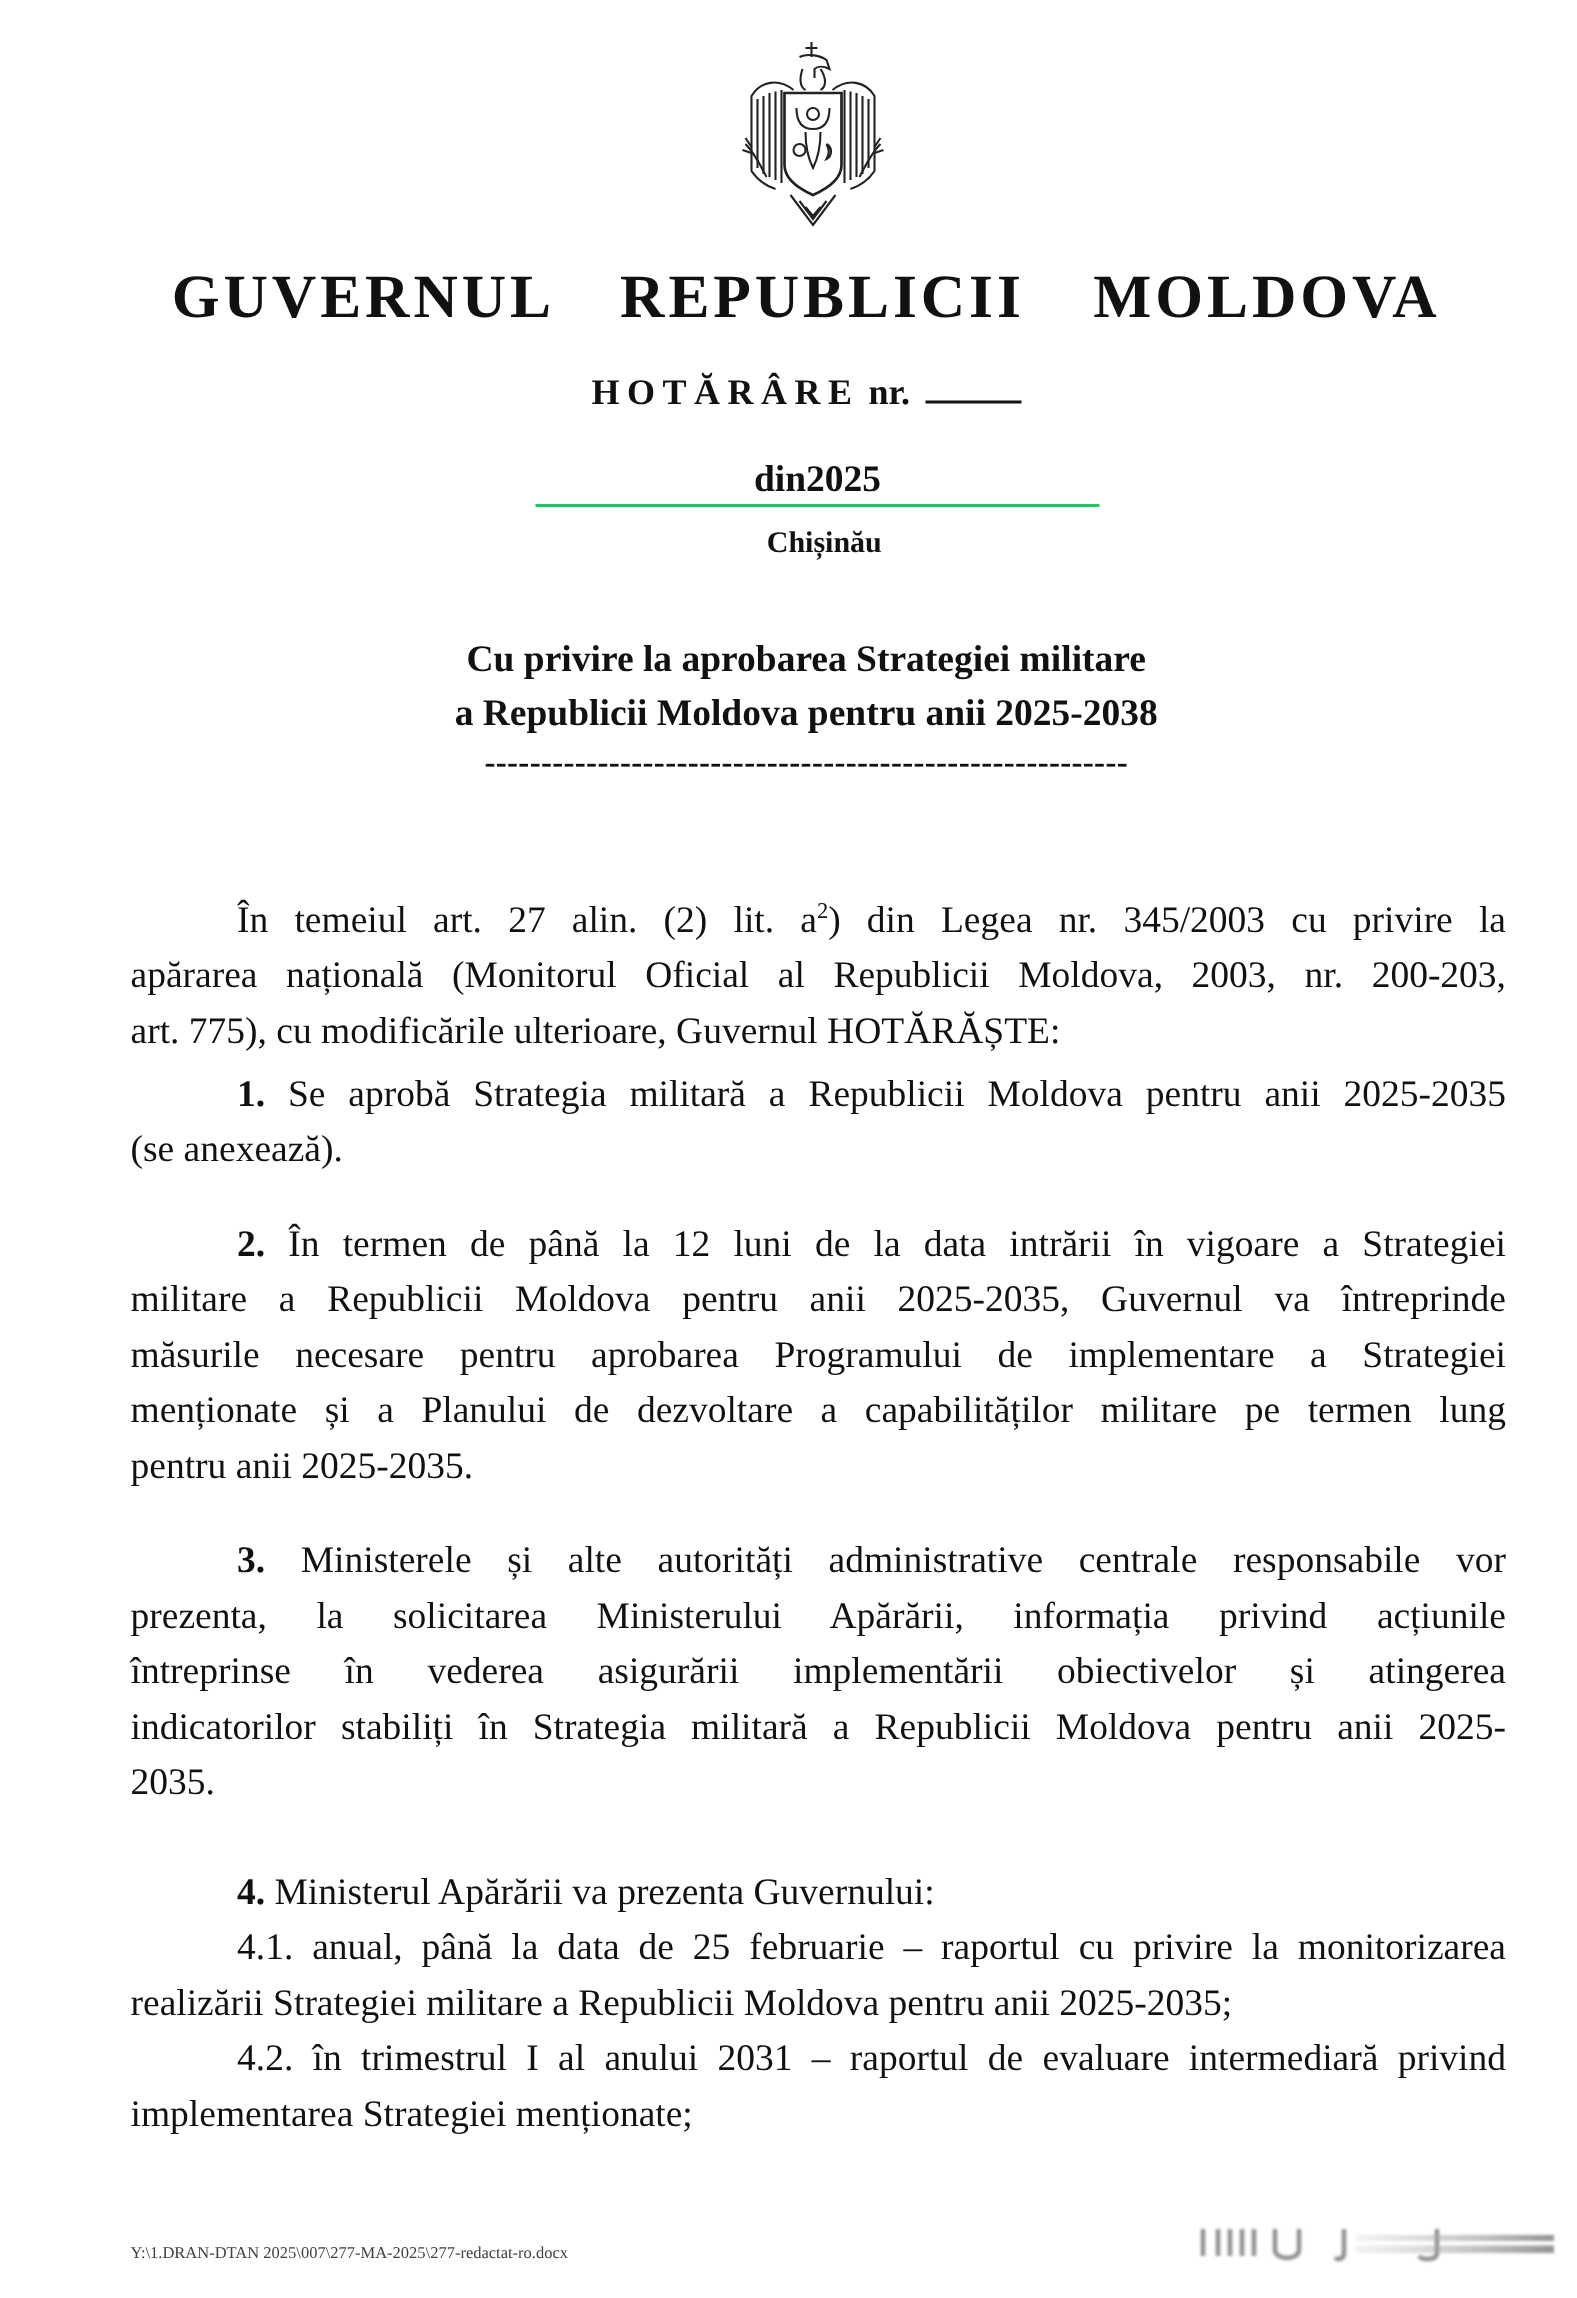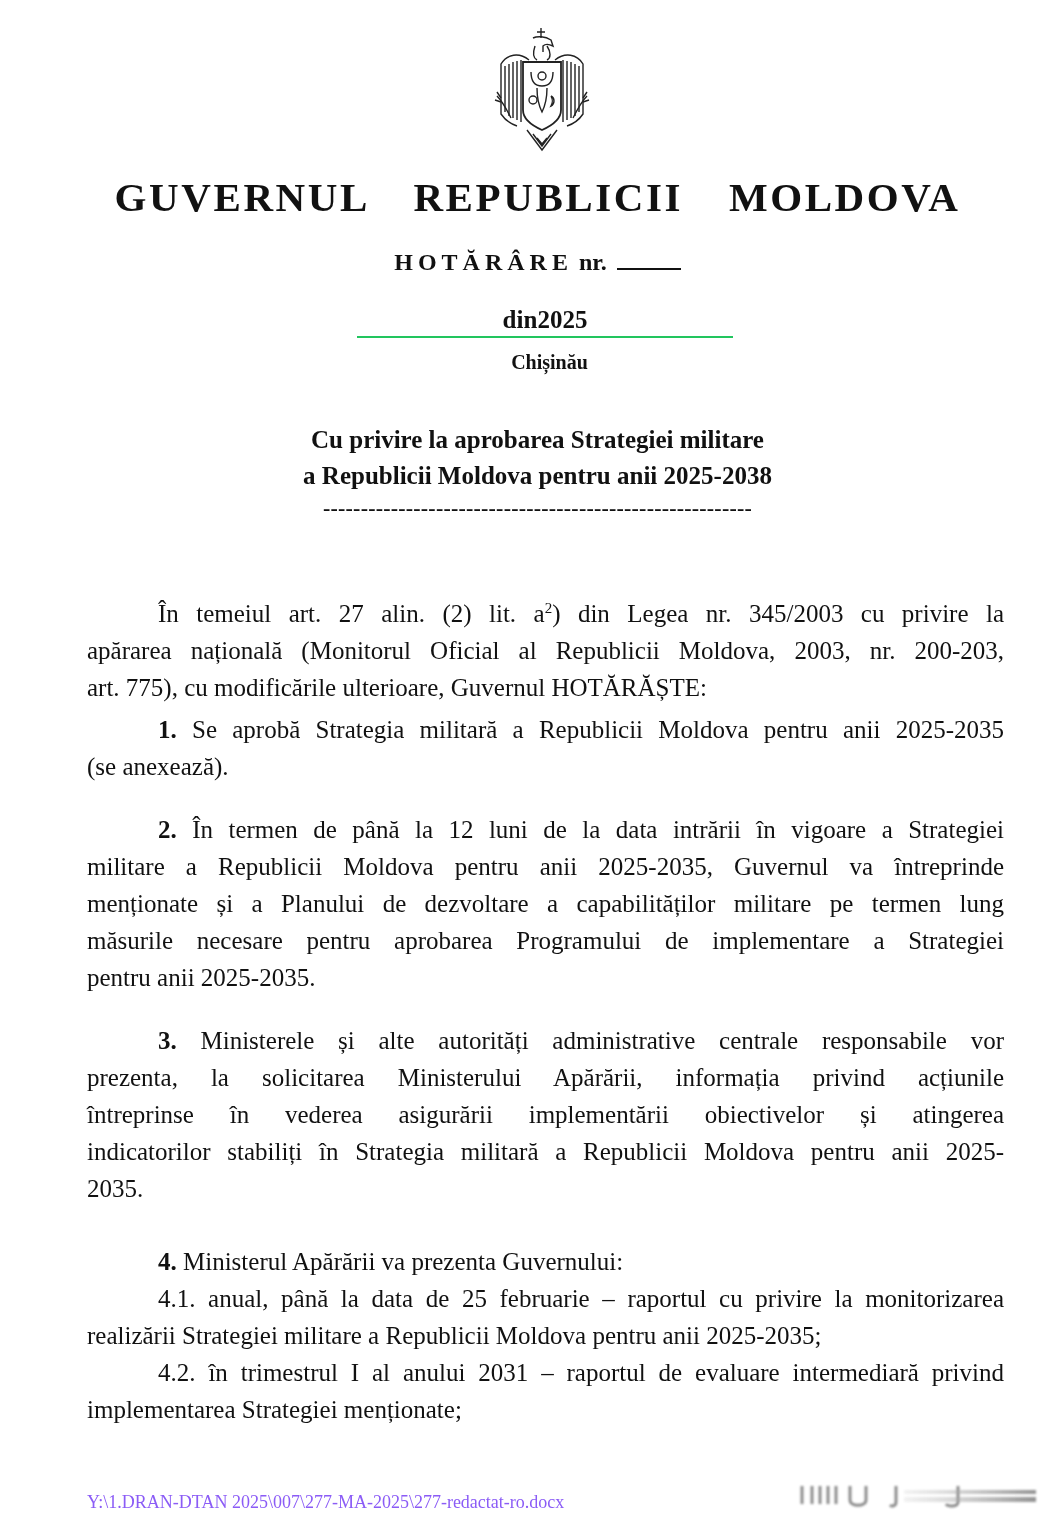--- a/index.html
+++ b/index.html
@@ -131,23 +131,23 @@
     }
     .p-intro { top: 563px; margin-top: 32px; }
     .p1 { top: 711px; }
     .p2 { top: 811px; }
     .p3 { top: 1022px; }
     .p4 { top: 1243px; }
     .footer-path {
       position: absolute;
       left: 75px;
       top: 1494px;
-      font-size: 18px;
+      font-size: 11px;
       line-height: 16px;
-      color: #8b5cf6;
+      color: #404040;
     }
     .watermark {
       position: absolute;
       left: 782px;
       top: 1480px;
       width: 250px;
       height: 30px;
       opacity: 0.55;
     }
   </style>
@@ -216,22 +216,22 @@
   </div>
 
   <div class="body-text p1">
     <span class="line indent"><span class="num">1.</span><span style="white-space: pre;"> Se aprobă Strategia militară a Republicii Moldova pentru anii 2025-2035</span></span>
     <span class="line last">(se anexează).</span>
   </div>
 
   <div class="body-text p2">
     <span class="line indent"><span class="num">2.</span><span style="white-space: pre;"> În termen de până la 12 luni de la data intrării în vigoare a Strategiei</span></span>
     <span class="line">militare a Republicii Moldova pentru anii 2025-2035, Guvernul va întreprinde</span>
+    <span class="line">măsurile necesare pentru aprobarea Programului de implementare a Strategiei</span>
     <span class="line">menționate și a Planului de dezvoltare a capabilităților militare pe termen lung</span>
-    <span class="line">măsurile necesare pentru aprobarea Programului de implementare a Strategiei</span>
     <span class="line last">pentru anii 2025-2035.</span>
   </div>
 
   <div class="body-text p3">
     <span class="line indent"><span class="num">3.</span><span style="white-space: pre;"> Ministerele și alte autorități administrative centrale responsabile vor</span></span>
     <span class="line">prezenta, la solicitarea Ministerului Apărării, informația privind acțiunile</span>
     <span class="line">întreprinse în vederea asigurării implementării obiectivelor și atingerea</span>
     <span class="line">indicatorilor stabiliți în Strategia militară a Republicii Moldova pentru anii 2025-</span>
     <span class="line last">2035.</span>
   </div>

